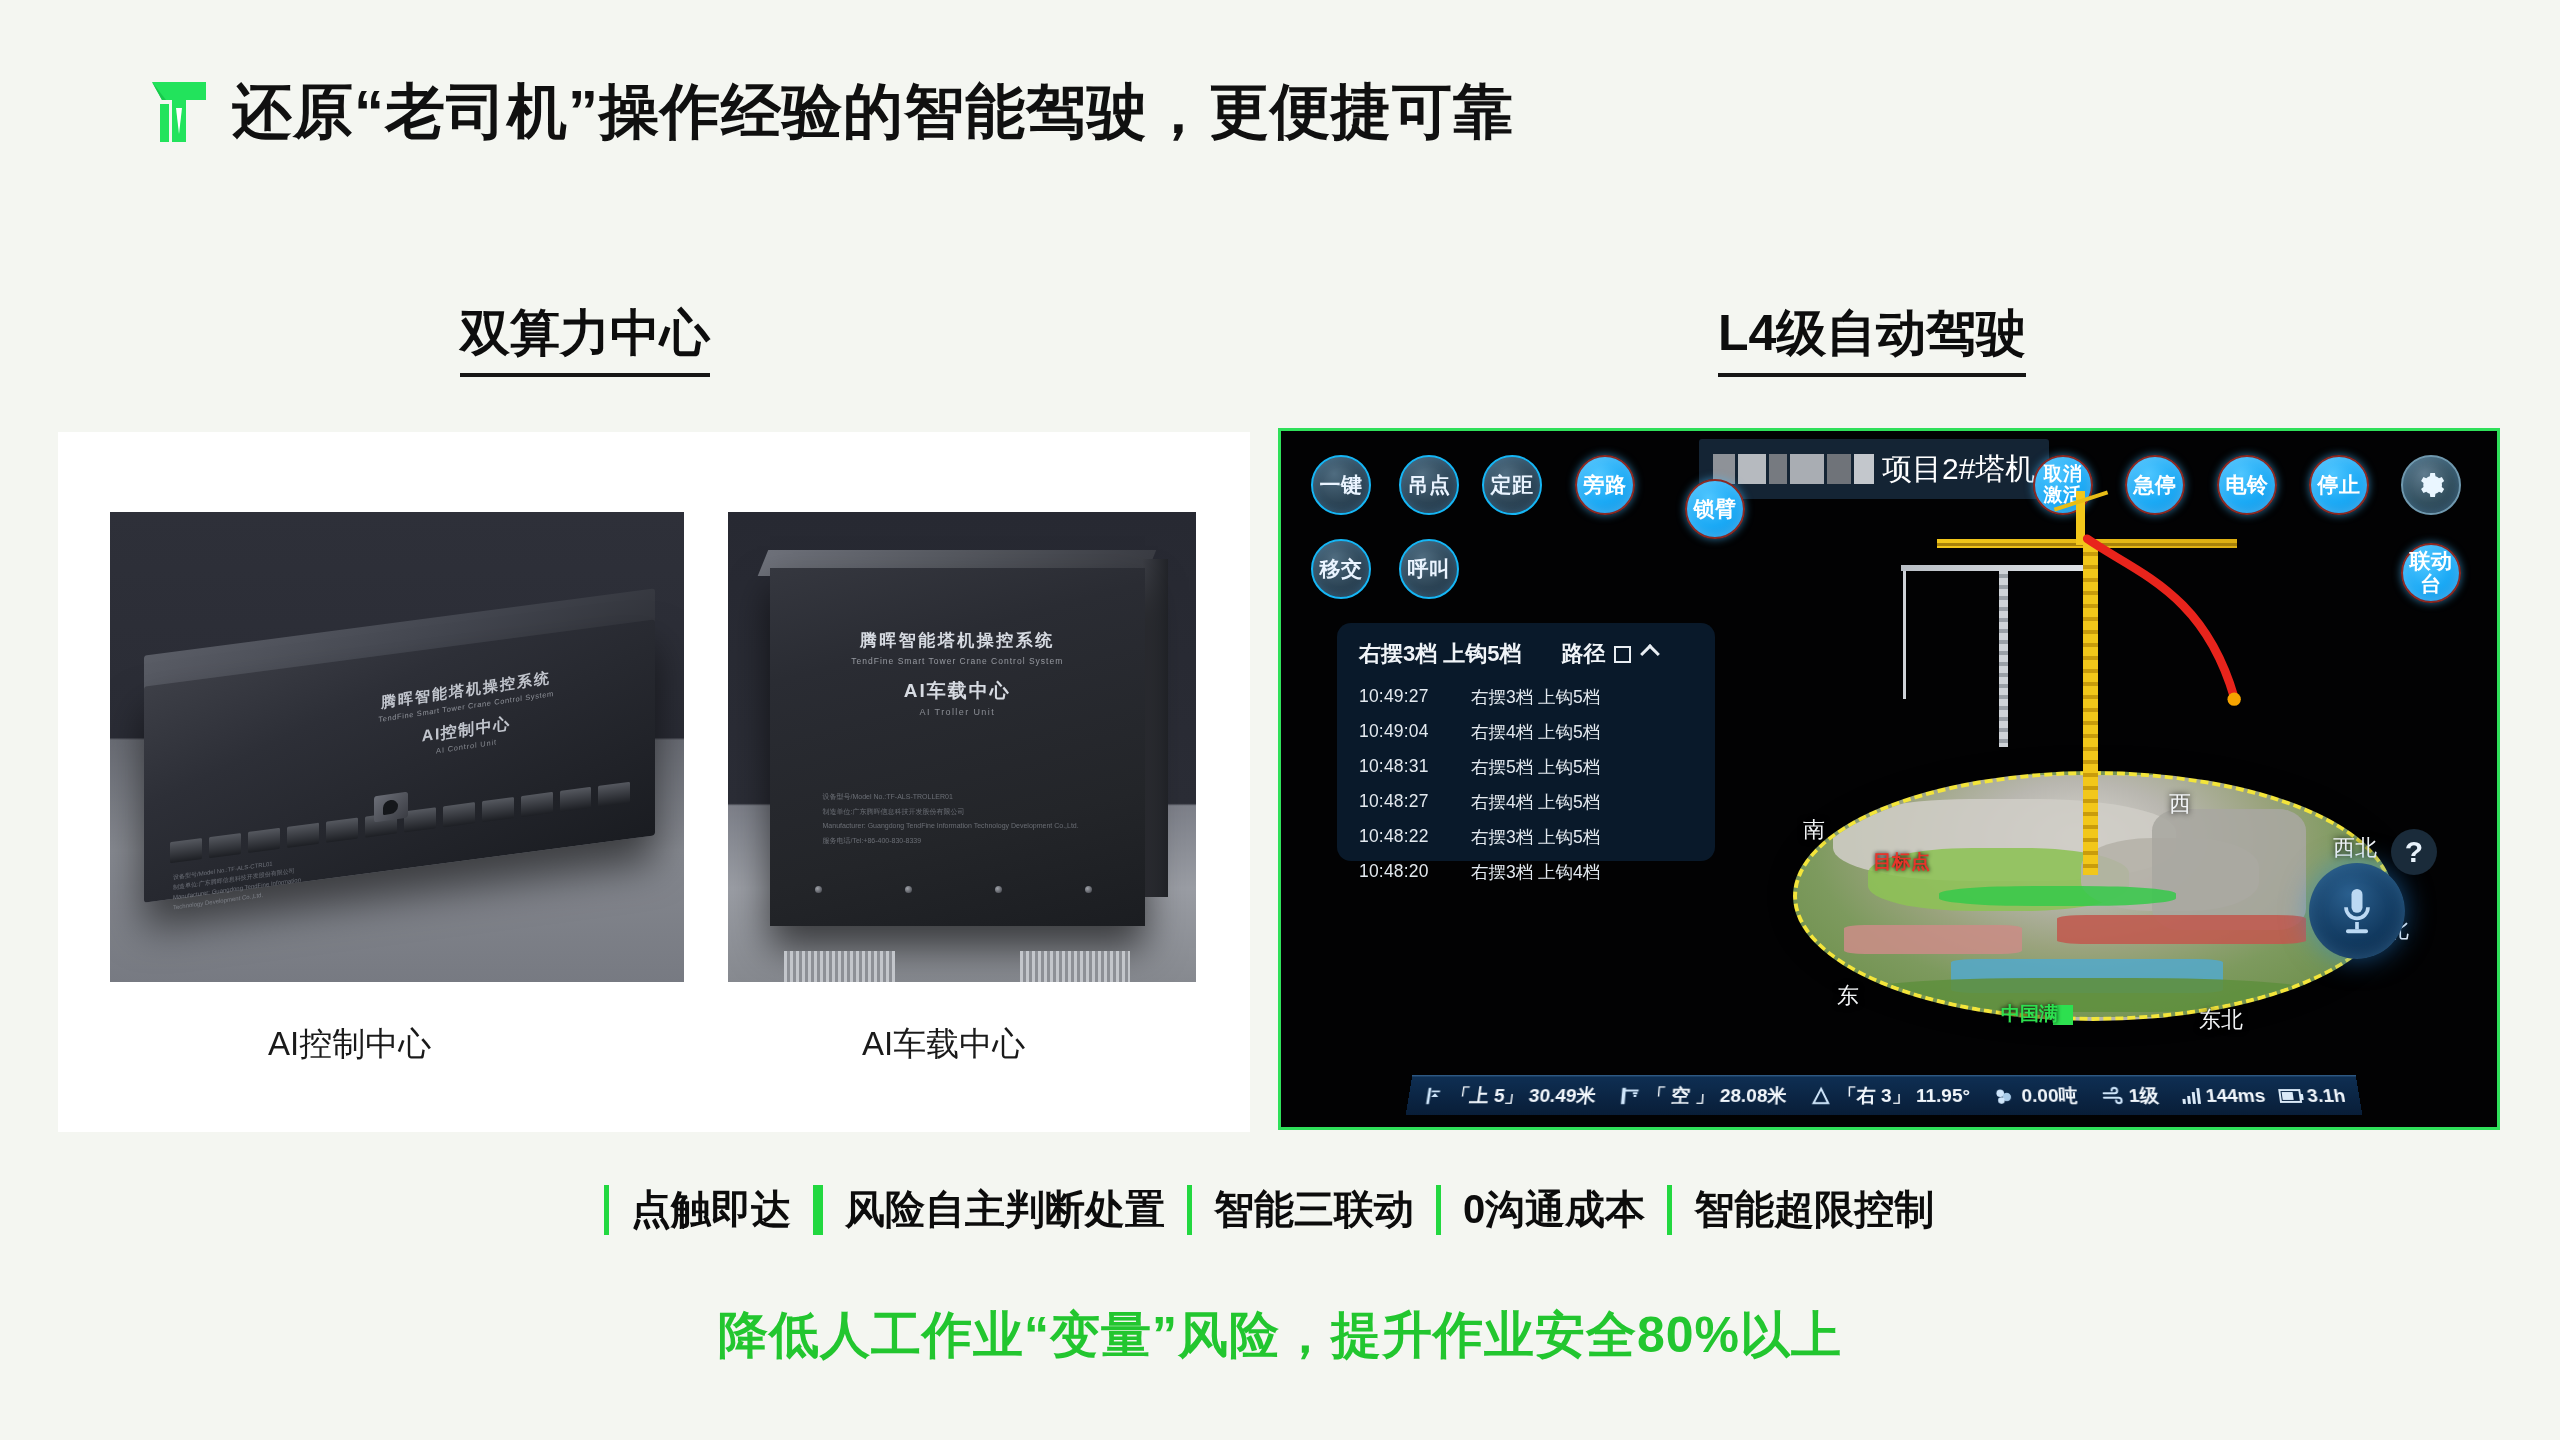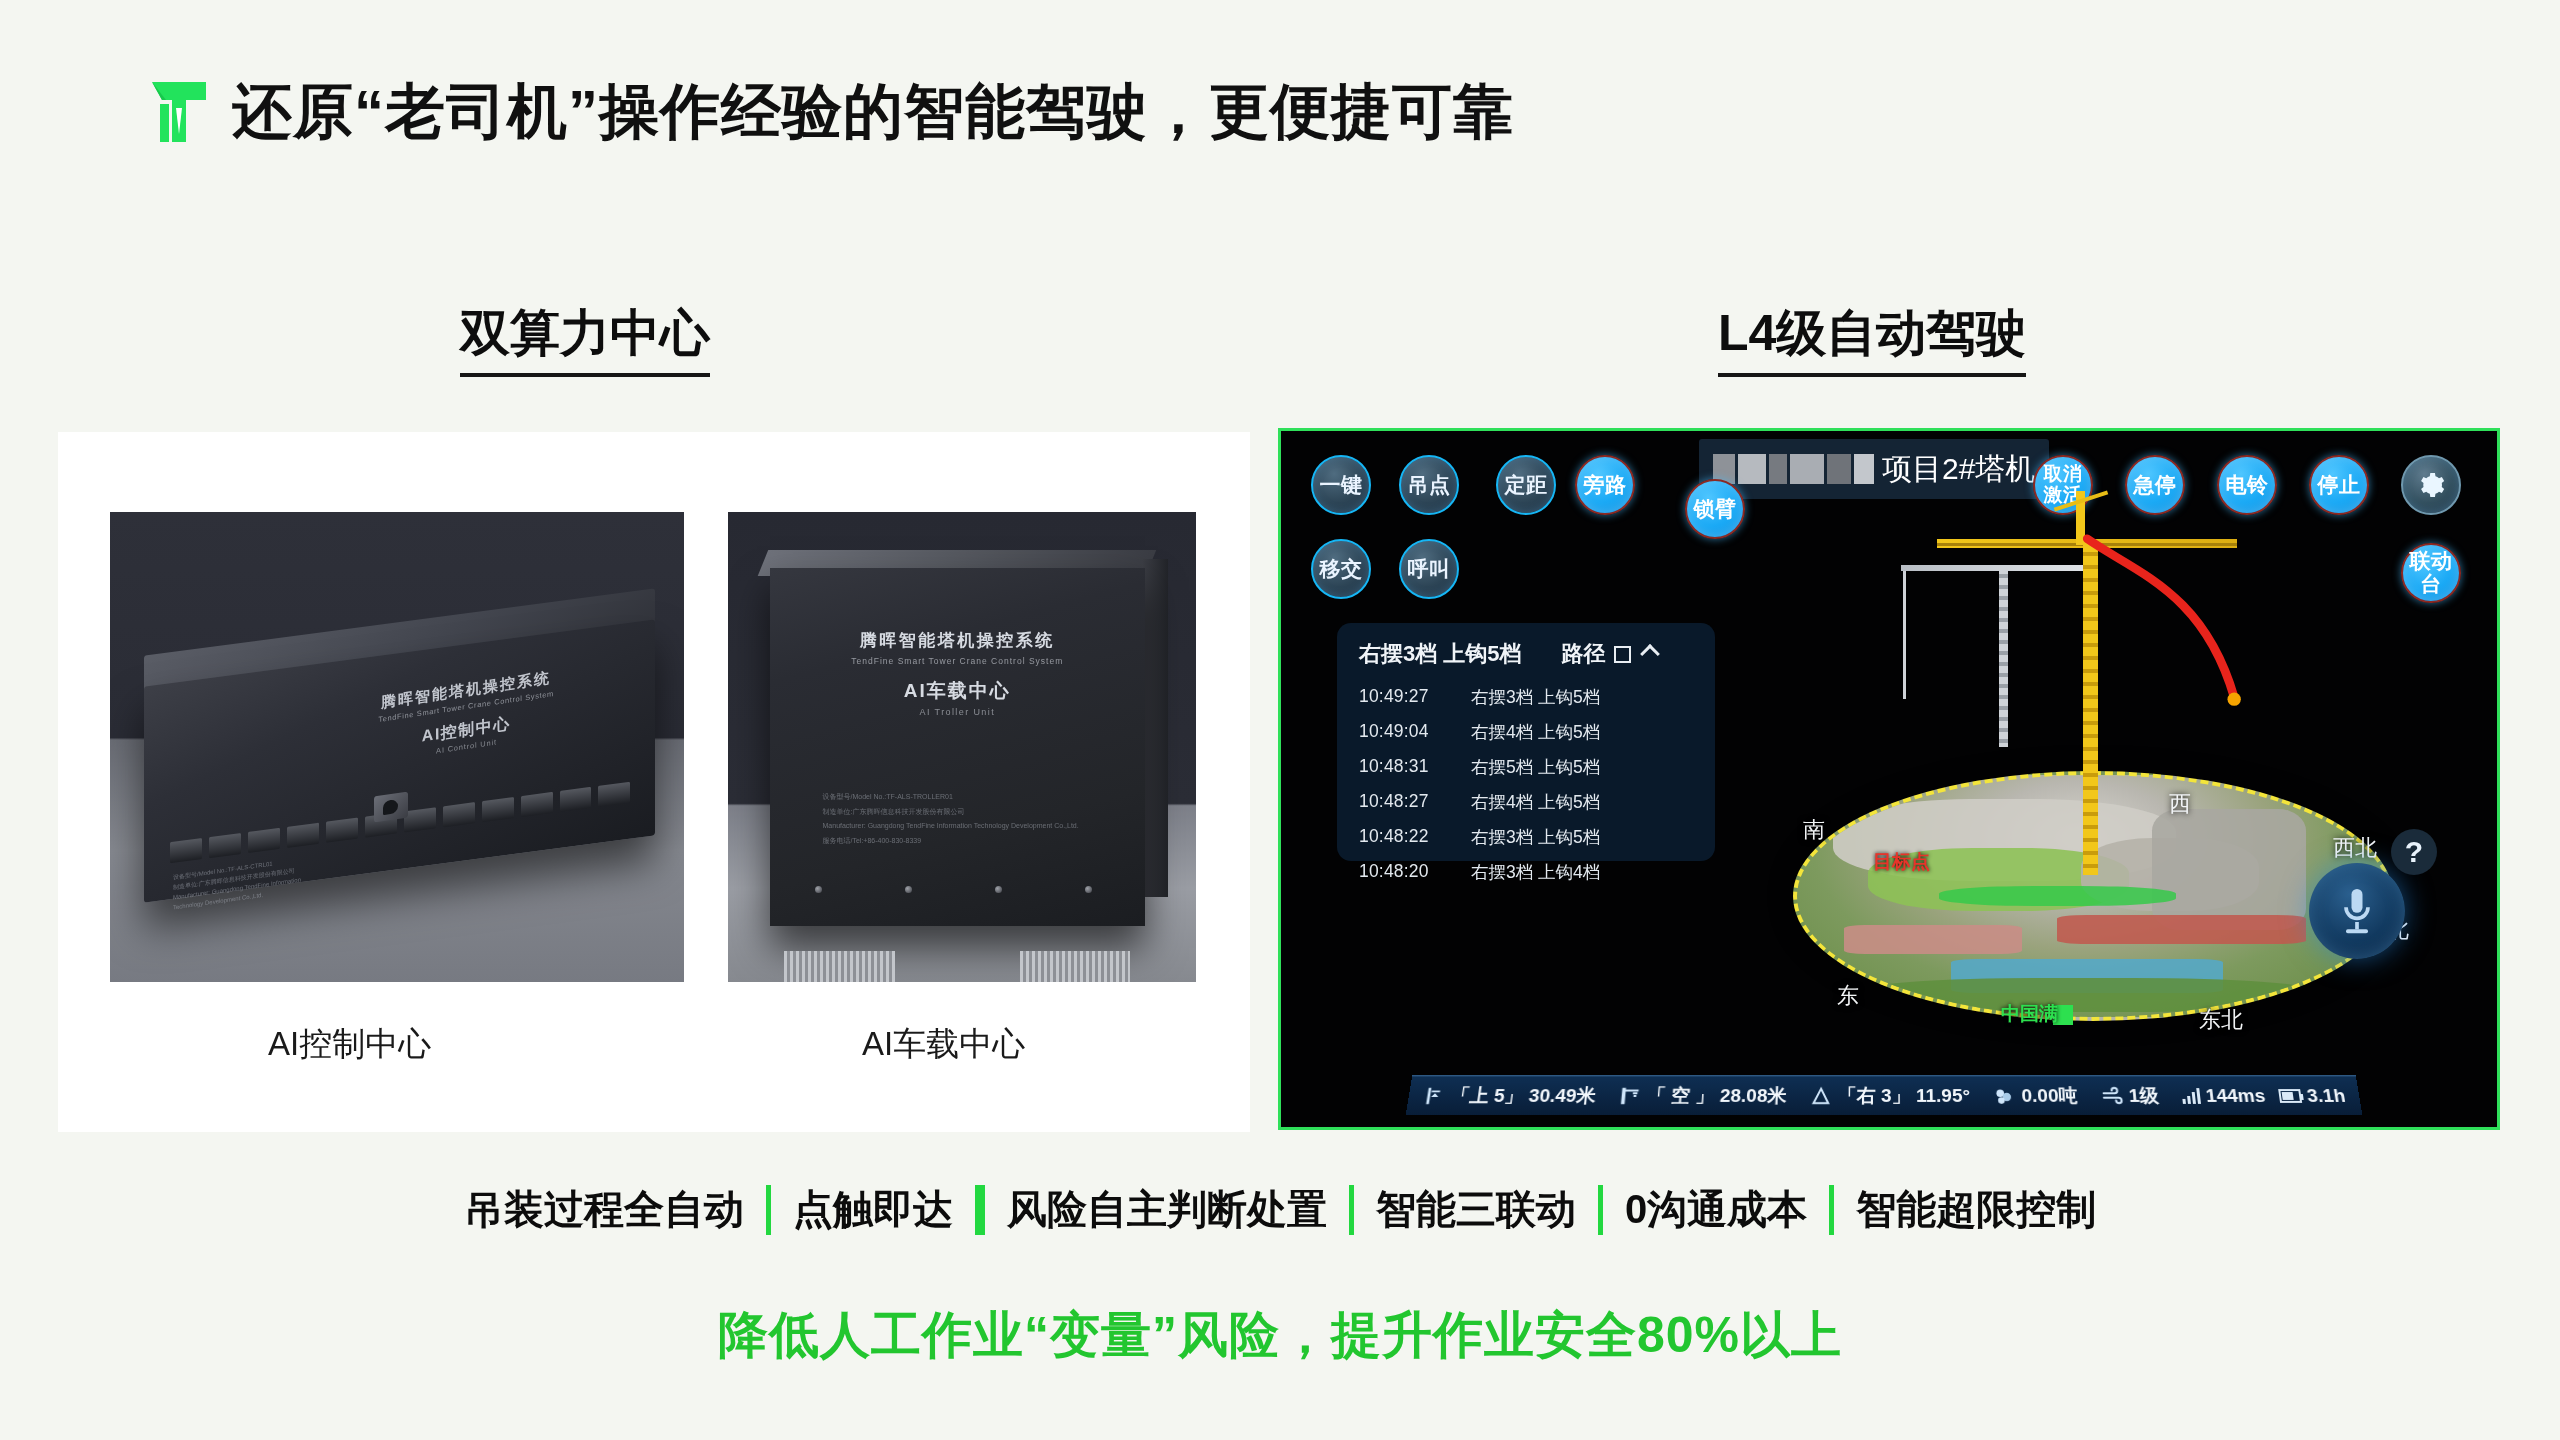--- a/index.html
+++ b/index.html
@@ -411,21 +411,21 @@
             <i></i>
             <i></i>
             <i></i>
             <i></i>
         </span>
         <span class="proj-name">项目2#塔机</span>
       </div>
 
       <div class="cbtn" style="left:30px; top:24px;">一键</div>
       <div class="cbtn" style="left:118px; top:24px;">吊点</div>
-      <div class="cbtn" style="left:215px; top:24px;">定距</div>
+      <div class="cbtn" style="left:201px; top:24px;">定距</div>
       <div class="cbtn active" style="left:294px; top:24px;">旁路</div>
       <div class="cbtn active" style="left:404px; top:24px;margin-top:24px;">锁臂</div>
       <div class="cbtn" style="left:30px; top:108px;">移交</div>
       <div class="cbtn" style="left:118px; top:108px;">呼叫</div>
 
       <div class="cbtn active two-line" style="left:752px; top:24px;">
         <span style="display:block">
           <span style="display:block">取消</span>
           <span style="display:block">激活</span>
         </span>
@@ -579,21 +579,20 @@
               <i></i>
             </span>
           <span>3.1h</span>
         </span>
       </div>
 
     </div>
   </div>
 
   <div class="feature-strip" id="feature-strip">
-      <span class="feat">吊装过程全自动</span>
       <span class="feat-div"></span>
       <span class="feat">点触即达</span>
       <span class="feat-div"></span>
       <span class="feat-div"></span>
       <span class="feat">风险自主判断处置</span>
       <span class="feat-div"></span>
       <span class="feat">智能三联动</span>
       <span class="feat-div"></span>
       <span class="feat">0沟通成本</span>
       <span class="feat-div"></span>

